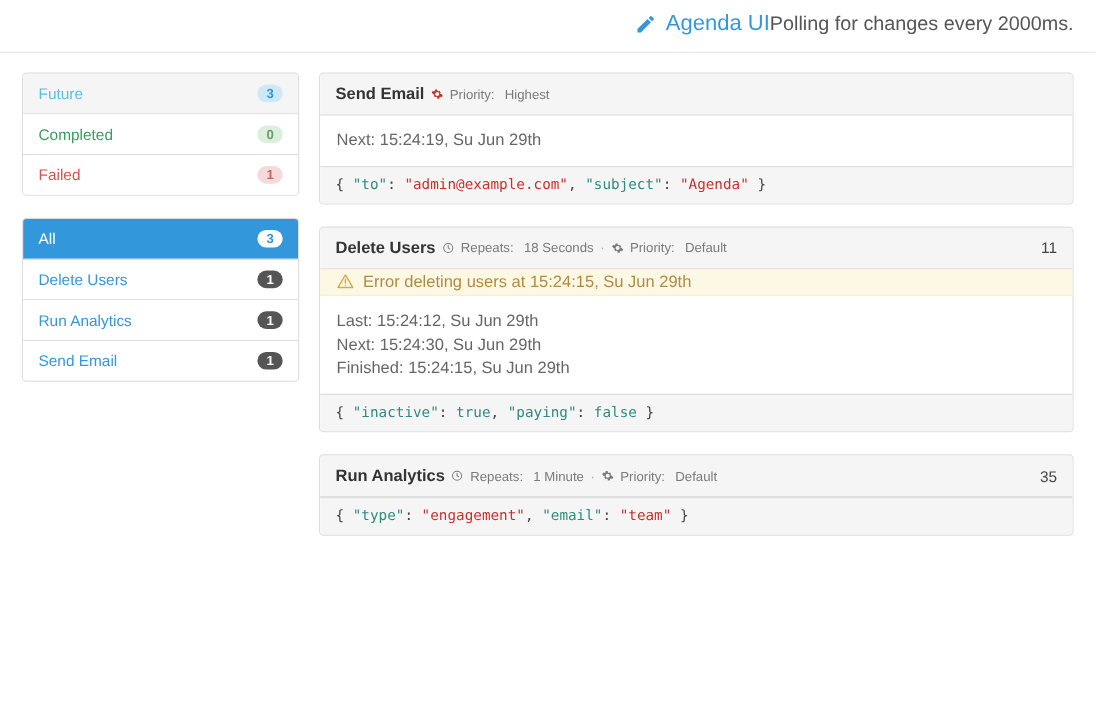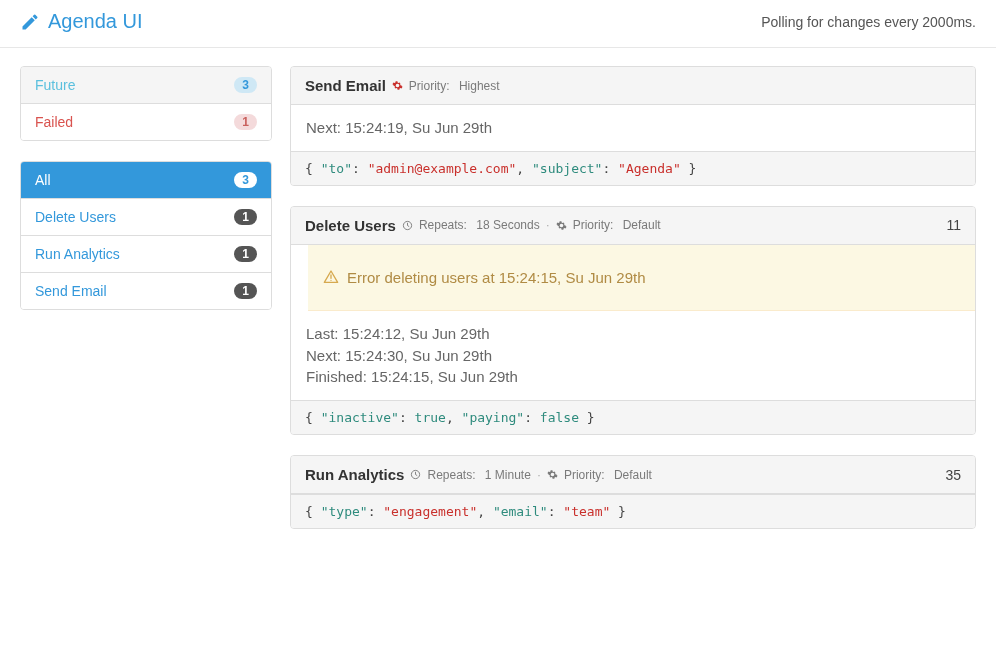--- a/index.html
+++ b/index.html
@@ -6,35 +6,35 @@
   body {
     font-family: "Helvetica Neue", Helvetica, Arial, sans-serif;
     font-size: 14px;
     color: #333;
     background: #fff;
     width: 996px;
     height: 659px;
   }
   .navbar {
     display: flex;
-    justify-content: space-between;
+    justify-content: flex-end;
     align-items: center;
     padding: 10px 20px 14px 20px;
     border-bottom: 1px solid #e7e7e7;
   }
   .brand {
     color: #3398db;
     font-size: 20px;
     display: flex;
     align-items: center;
     gap: 8px;
     font-weight: 400;
   }
   .brand svg { width: 20px; height: 20px; fill: #3398db; }
-  .poll-text { color: #555; font-size: 14px; }
+  .poll-text { color: #555; font-size: 18px; }
 
   .container {
     display: flex;
     padding: 18px 20px;
     gap: 18px;
   }
   .sidebar {
     width: 252px;
     flex-shrink: 0;
   }
@@ -102,27 +102,26 @@
 
   .panel-body {
     padding: 12px 15px;
     color: #666;
     font-size: 15px;
     line-height: 1.45;
   }
   .panel-alert {
     background: #fcf8e3;
     border-bottom: 1px solid #faebcc;
-    padding: 24px 15px;
+    padding: 3px 15px;
     color: #b08b44;
     font-size: 15px;
     display: flex;
     align-items: center;
     gap: 8px;
-    margin-left: 17px;
   }
   .panel-code {
     background: #f5f5f5;
     border-top: 1px solid #ddd;
     padding: 9px 14px;
     font-family: Menlo, Monaco, Consolas, monospace;
     font-size: 13px;
     color: #444;
   }
   .jkey { color: #2e8b7d; }
@@ -151,20 +150,24 @@
 
 <div class="container">
 
   <div class="sidebar">
     <div class="list-group">
       <div class="list-item muted-grey">
         <span class="label-future">Future</span>
         <span class="badge badge-blue">3</span>
       </div>
       <div class="list-item">
+        <span class="label-completed">Completed</span>
+        <span class="badge badge-green">0</span>
+      </div>
+      <div class="list-item">
         <span class="label-failed">Failed</span>
         <span class="badge badge-red">1</span>
       </div>
     </div>
 
     <div class="list-group">
       <div class="list-item active-blue">
         <span class="label-all">All</span>
         <span class="badge badge-white">3</span>
       </div>

